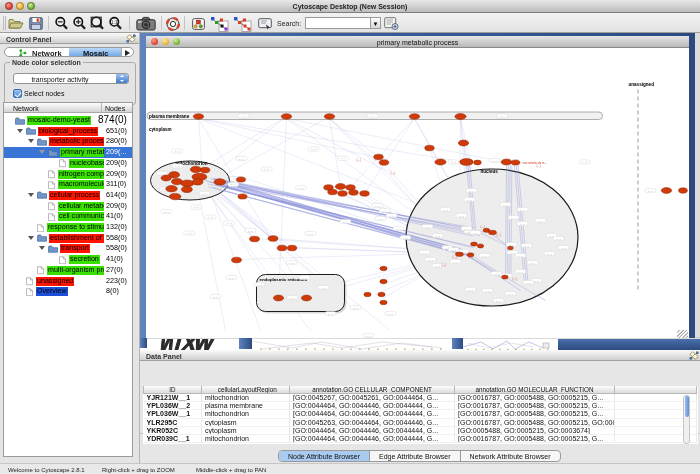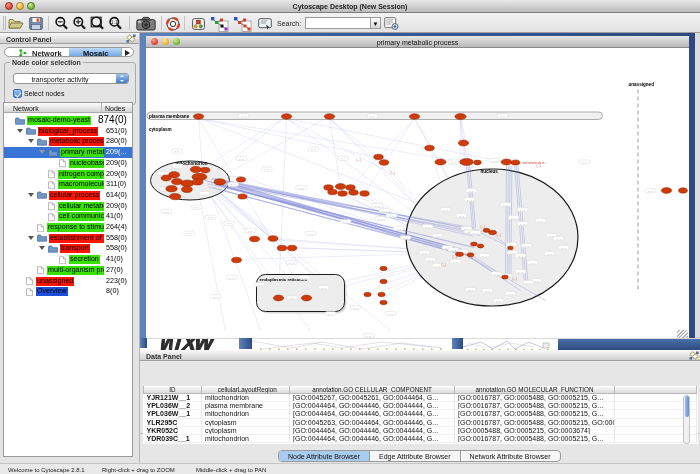--- a/index.html
+++ b/index.html
@@ -296,21 +296,21 @@
             <span style="position:absolute;left:102px;top:0;font-size:7.2px;line-height:10.7px;color:#000">41(0)</span>
           </div>
 <div style="position:absolute;left:0;top:108.5px;width:128px;height:10.7px;background:transparent">
             <span style="position:absolute;left:33px;top:1.5px">
               <svg width="7" height="8.5" viewBox="0 0 8 9">
                 <path d="M0.5 0.5 L5 0.5 L7.5 3 L7.5 8.5 L0.5 8.5 Z" fill="#fff" stroke="#999" stroke-width="0.8"></path>
                 <path d="M5 0.5 L5 3 L7.5 3" fill="none" stroke="#999" stroke-width="0.8"></path>
               </svg>
             </span>
             <div style="position:absolute;left:43px;top:1px;width:57px;height:9px;overflow:hidden;white-space:nowrap;font-size:7.1px;line-height:9px"><span style="background:#3ae000;padding:0 1px;display:inline-block;height:9px">response to stimulu</span></div>
-            <span style="position:absolute;left:102px;top:0;font-size:7.2px;line-height:10.7px;color:#000">264(4)</span>
+            <span style="position:absolute;left:102px;top:0;font-size:7.2px;line-height:10.7px;color:#000">132(0)</span>
           </div>
 <div style="position:absolute;left:0;top:119.2px;width:128px;height:10.7px;background:transparent">
             <span style="position:absolute;left:23.5px;top:3px;width:0;height:0;border-left:3px solid transparent;border-right:3px solid transparent;border-top:4px solid #555"></span>
             <span style="position:absolute;left:33px;top:1.5px">
               <svg width="10" height="8" viewBox="0 0 10 8">
                 <path d="M0.5 2 L0.5 7.2 L9.5 7.2 L9.5 2.7 L4.6 2.7 L3.7 1 L1.1 1 Z" fill="#7297c6" stroke="#3c66a0" stroke-width="0.7"></path>
               </svg>
             </span>
             <div style="position:absolute;left:45px;top:1px;width:55px;height:9px;overflow:hidden;white-space:nowrap;font-size:7.1px;line-height:9px"><span style="background:#ff1400;padding:0 1px;display:inline-block;height:9px">establishment of lo</span></div>
             <span style="position:absolute;left:102px;top:0;font-size:7.2px;line-height:10.7px;color:#000">558(0)</span>

